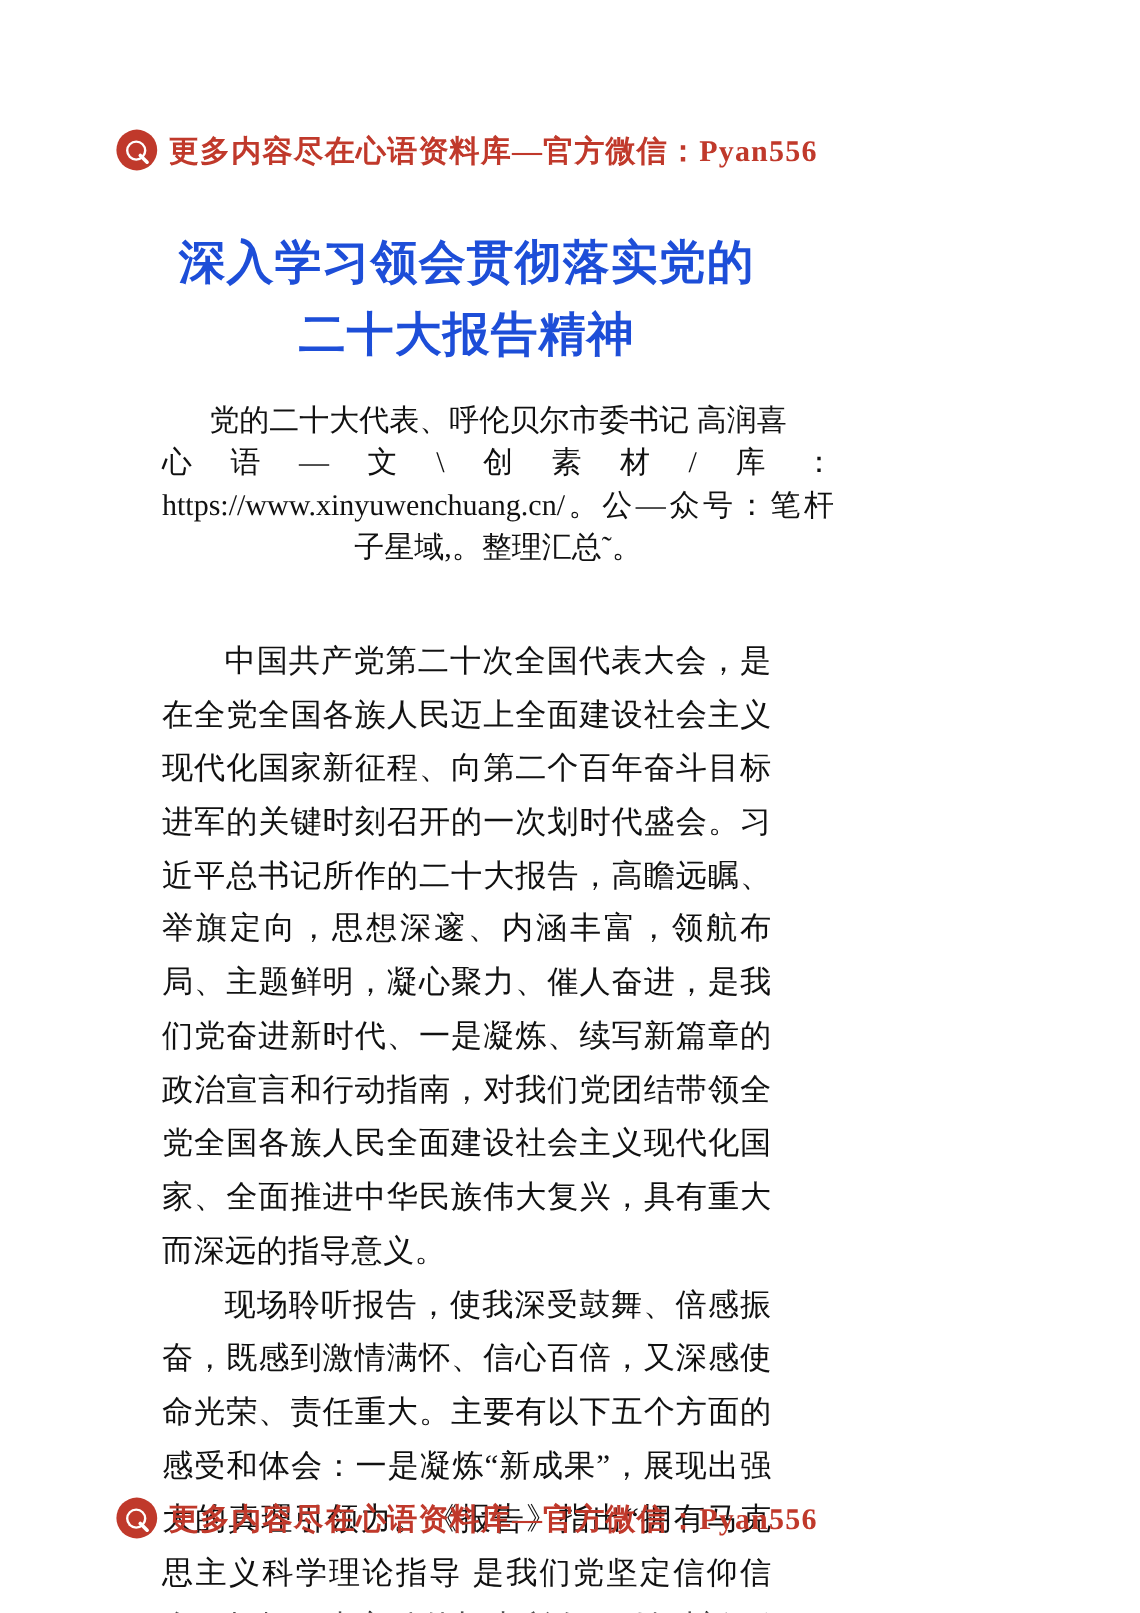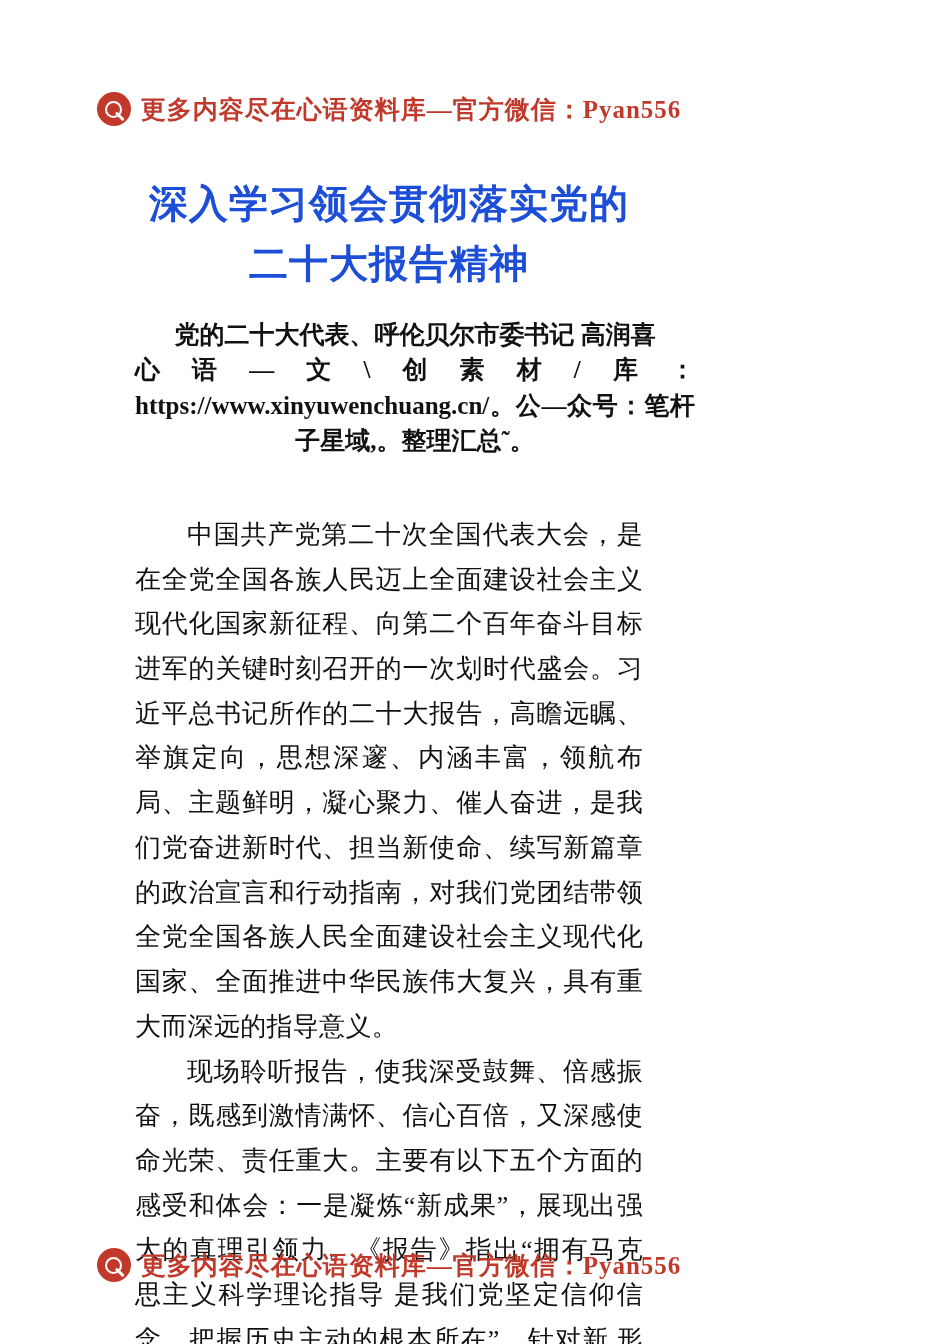--- a/index.html
+++ b/index.html
@@ -12,21 +12,21 @@
     background: #ffffff;
     font-family: "Liberation Serif", serif;
     color: #1a1a1a;
     overflow: hidden;
   }
   .page {
     position: relative;
     width: 778px;
     height: 1344px;
     box-sizing: border-box;
-    padding: 0 135px;
+    padding: 16px 135px;
   }
 
   
   .watermark {
     display: flex;
     align-items: center;
     justify-content: center;
     gap: 10px;
     width: 100%;
   }
@@ -93,21 +93,20 @@
   
   .byline {
     margin: 22px auto 0 auto;
     width: 560px;
     font-size: 25px;
     line-height: 1.42;
     color: #111111;
     text-align: justify;
     text-align-last: center;
     font-family: "Liberation Serif", serif;
-    font-weight: bold;
   }
   .byline .line1 {
     display: block;
     text-align: left;
     text-indent: 0;
   }
 
   
   .body-copy {
     margin-top: 54px;
@@ -133,21 +132,21 @@
   </div>
 
   <h1 class="doc-title">深入学习领会贯彻落实党的二十大报告精神</h1>
 
   <div class="byline">
     <span class="line1">党的二十大代表、呼伦贝尔市委书记 高润喜</span>
     <span>心语—文\创素材/库：https://www.xinyuwenchuang.cn/。公—众号：笔杆子星域,。整理汇总˜。</span>
   </div>
 
   <div class="body-copy">
-    <p>中国共产党第二十次全国代表大会，是在全党全国各族人民迈上全面建设社会主义现代化国家新征程、向第二个百年奋斗目标进军的关键时刻召开的一次划时代盛会。习近平总书记所作的二十大报告，高瞻远瞩、举旗定向，思想深邃、内涵丰富，领航布局、主题鲜明，凝心聚力、催人奋进，是我们党奋进新时代、担当新使命、续写新篇章的政治宣言和行动指南，对我们党团结带领全党全国各族人民全面建设社会主义现代化国家、全面推进中华民族伟大复兴，具有重大而深远的指导意义。</p>
+    <p>中国共产党第二十次全国代表大会，是在全党全国各族人民迈上全面建设社会主义现代化国家新征程、向第二个百年奋斗目标进军的关键时刻召开的一次划时代盛会。习近平总书记所作的二十大报告，高瞻远瞩、举旗定向，思想深邃、内涵丰富，领航布局、主题鲜明，凝心聚力、催人奋进，是我们党奋进新时代、一是凝炼、续写新篇章的政治宣言和行动指南，对我们党团结带领全党全国各族人民全面建设社会主义现代化国家、全面推进中华民族伟大复兴，具有重大而深远的指导意义。</p>
     <p>现场聆听报告，使我深受鼓舞、倍感振奋，既感到激情满怀、信心百倍，又深感使命光荣、责任重大。主要有以下五个方面的感受和体会：一是凝炼“新成果”，展现出强大的真理引领力。《报告》指出“拥有马克思主义科学理论指导 是我们党坚定信仰信念、把握历史主动的根本所在”，针对新 形势新任务，进一步科学回答了中国之问、世界之问、人民 之问、时代之问，是马克思主义中国化的最新理论飞跃，为 党和人民事业发展提供了科学理论指导。二是把握“新变局”， 展现出强大的政治领导力。《报告》通篇高举中国特色社会</p>
   </div>
 
   <div class="watermark bottom">
     <span class="wm-logo"></span>
     <span class="wm-text">更多内容尽在心语资料库—官方微信：Pyan556</span>
   </div>
 
 </div>
 

